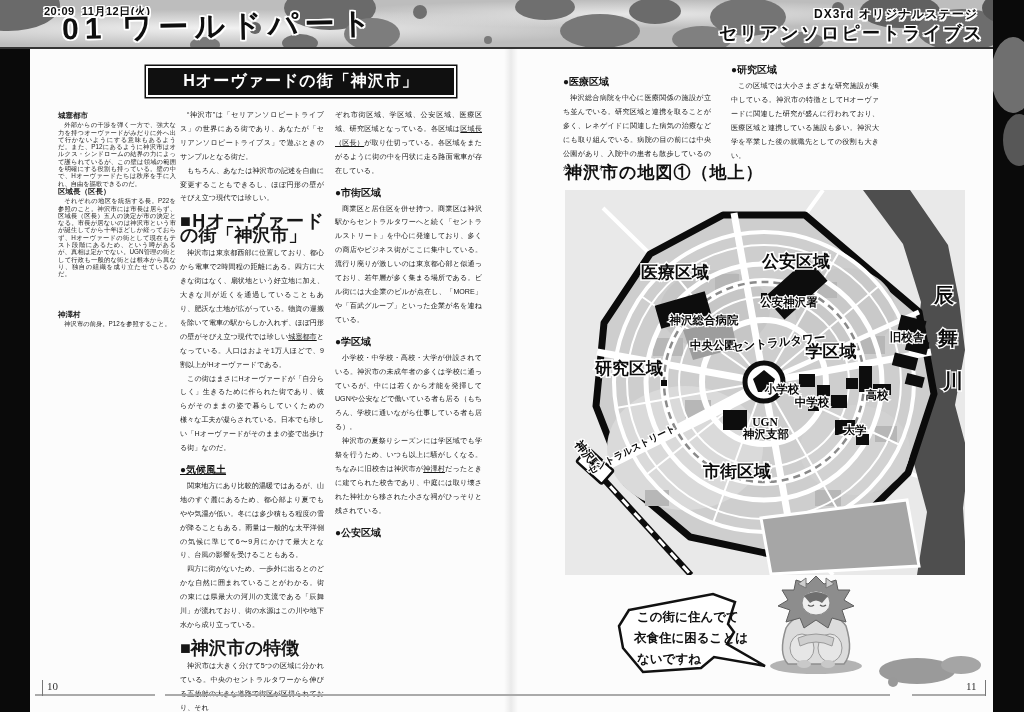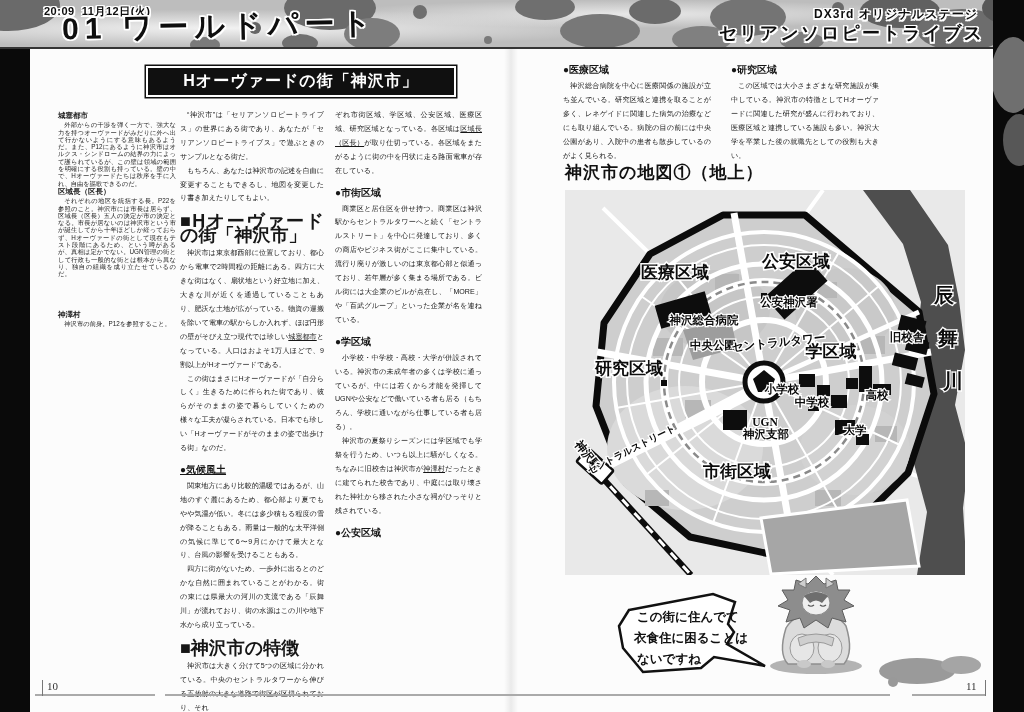--- a/index.html
+++ b/index.html
@@ -136,21 +136,21 @@
       <div class="term">区域長（区長）</div>
       <p>それぞれの地区を統括する長。P22を参照のこと。神沢市には市長は居らず、区域長（区長）五人の決定が市の決定となる。市長が居ないのは神沢市という市が誕生してから十年ほどしか経っておらず、Hオーヴァードの街として現在もテスト段階にあるため、という噂があるが、真相は定かでない。UGN管理の街として行政も一般的な街とは根本から異なり、独自の組織を成り立たせているのだ。</p>
     </div>
     <div class="margin-note" style="top:262px;">
       <div class="term">神澤村</div>
       <p>神沢市の前身。P12を参照すること。</p>
     </div>
 
     <div class="col" id="col1">
       <p>“神沢市”は「セリアンソロピートライブス」の世界にある街であり、あなたが「セリアンソロピートライブス」で遊ぶときのサンプルとなる街だ。</p>
-      <p>もちろん、あなたは神沢市の記述を自由に変更することもできるし、地図を変更したり書き加えたりしてもよい。</p>
+      <p>もちろん、あなたは神沢市の記述を自由に変更することもできるし、ほぼ円形の壁がそびえ立つ現代では珍しい。</p>
       <div class="h-big">■Hオーヴァードの街「神沢市」</div>
       <p><span>神沢市は東京都西部に位置しており、都心から電車で2時間程の距離にある。四方に大きな街はなく、扇状地という好立地に加え、大きな川が近くを通過していることもあり、肥沃な土地が広がっている。物資の運搬を除いて電車の駅からしか入れず、ほぼ円形の壁がそびえ立つ現代では珍しい</span><span class="u">城塞都市</span><span>となっている。人口はおよそ1万人ほどで、9割以上がHオーヴァードである。</span></p>
       <p>この街はまさにHオーヴァードが「自分らしく」生きるために作られた街であり、彼らがそのままの姿で暮らしていくための様々な工夫が凝らされている。日本でも珍しい「Hオーヴァードがそのままの姿で出歩ける街」なのだ。</p>
       <div class="h-small ul">●気候風土</div>
       <p>関東地方にあり比較的温暖ではあるが、山地のすぐ麓にあるため、都心部より夏でもやや気温が低い。冬には多少積もる程度の雪が降ることもある。雨量は一般的な太平洋側の気候に準じて6〜9月にかけて最大となり、台風の影響を受けることもある。</p>
       <p>四方に街がないため、一歩外に出るとのどかな自然に囲まれていることがわかる。街の東には県最大の河川の支流である「辰舞川」が流れており、街の水源はこの川や地下水から成り立っている。</p>
       <div class="h-big">■神沢市の特徴</div>
       <p>神沢市は大きく分けて5つの区域に分かれている。中央のセントラルタワーから伸びる五放射の大きな道路で街区が区切られており、それ</p>
     </div>
 
@@ -158,21 +158,21 @@
       <p class="cont"><span>ぞれ市街区域、学区域、公安区域、医療区域、研究区域となっている。各区域は</span><span class="u">区域長（区長）</span><span>が取り仕切っている。各区域をまたがるように街の中を円状に走る路面電車が存在している。</span></p>
       <div class="h-small">●市街区域</div>
       <p>商業区と居住区を併せ持つ。商業区は神沢駅からセントラルタワーへと続く「セントラルストリート」を中心に発達しており、多くの商店やビジネス街がここに集中している。流行り廃りが激しいのは東京都心部と似通っており、若年層が多く集まる場所である。ビル街には大企業のビルが点在し、「MORE」や「百武グループ」といった企業が名を連ねている。</p>
       <div class="h-small">●学区域</div>
       <p>小学校・中学校・高校・大学が併設されている。神沢市の未成年者の多くは学校に通っているが、中には若くから才能を発揮してUGNや公安などで働いている者も居る（もちろん、学校に通いながら仕事している者も居る）。</p>
       <p><span>神沢市の夏祭りシーズンには学区域でも学祭を行うため、いつも以上に騒がしくなる。ちなみに旧校舎は神沢市が</span><span class="u">神澤村</span><span>だったときに建てられた校舎であり、中庭には取り壊された神社から移された小さな祠がひっそりと残されている。</span></p>
       <div class="h-small">●公安区域</div>
     </div>
 
     <div class="col" id="col3">
-      <div class="h-small" style="margin-top:0;">●医療区域</div>
+      <div class="h-small" style="margin-top:12px;">●医療区域</div>
       <p>神沢総合病院を中心に医療関係の施設が立ち並んでいる。研究区域と連携を取ることが多く、レネゲイドに関連した病気の治療などにも取り組んでいる。病院の目の前には中央公園があり、入院中の患者も散歩しているのがよく見られる。</p>
     </div>
     <div class="col" id="col4">
       <div class="h-small" style="margin-top:0;">●研究区域</div>
       <p>この区域では大小さまざまな研究施設が集中している。神沢市の特徴としてHオーヴァードに関連した研究が盛んに行われており、医療区域と連携している施設も多い。神沢大学を卒業した後の就職先としての役割も大きい。</p>
     </div>
 
     <div class="map-title">神沢市の地図①（地上）</div>
     <svg class="map" viewBox="0 0 400 385">
       <rect width="400" height="385" fill="#e9e9e9"></rect>

